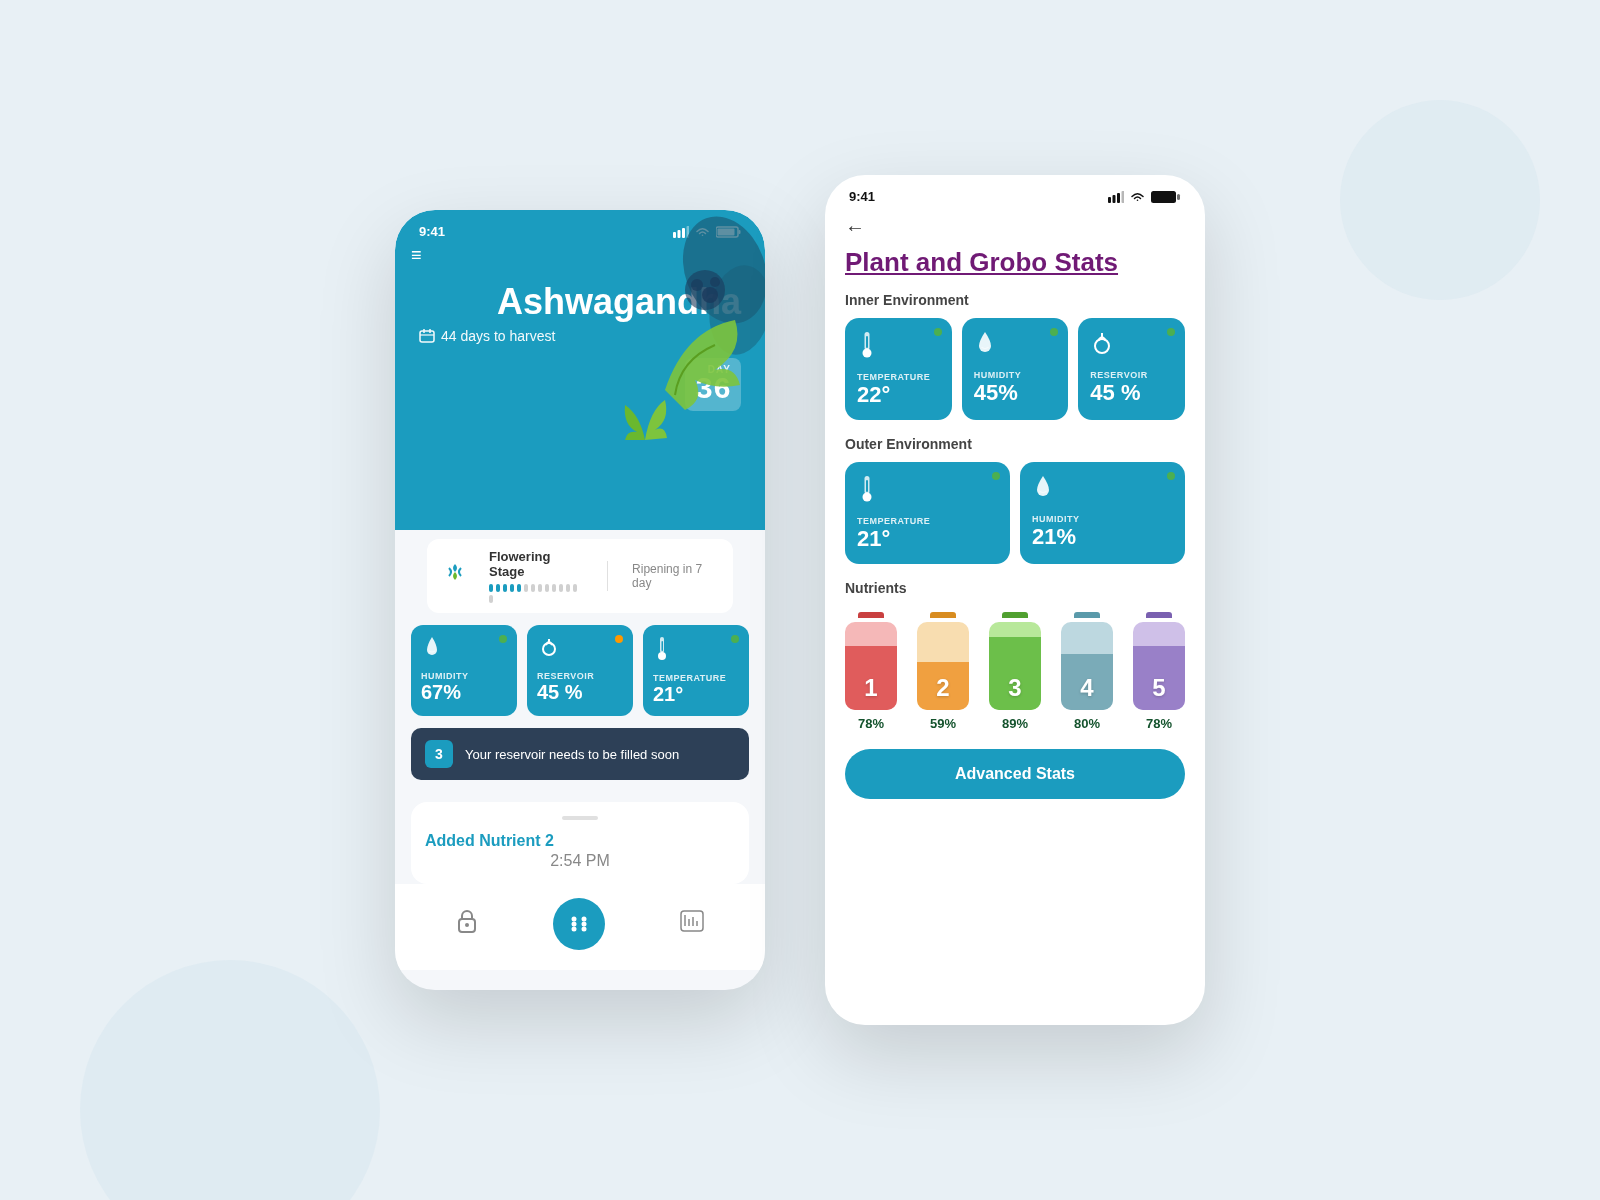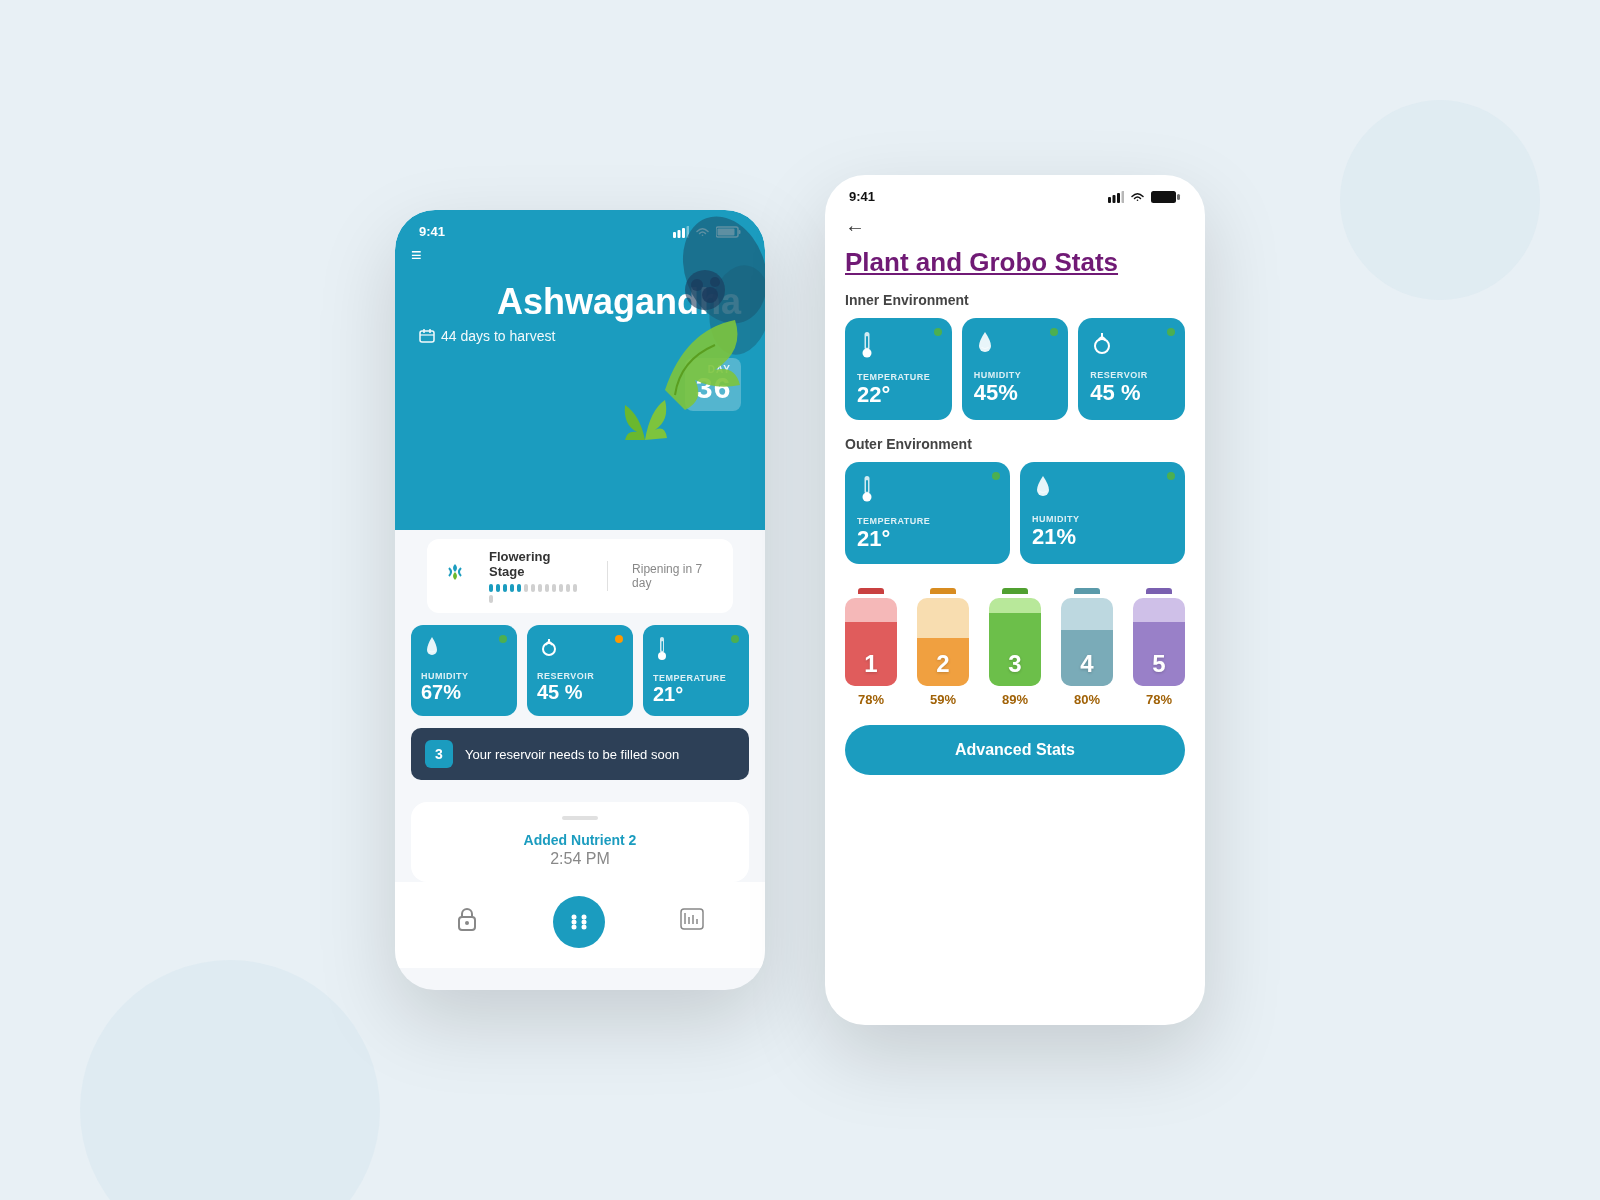--- a/index.html
+++ b/index.html
@@ -179,21 +179,21 @@
       border-radius: 16px;
       padding: 14px;
       flex: 1;
     }
     .bottom-card-handle {
       width: 36px; height: 4px;
       background: #e0e0e0;
       border-radius: 2px;
       margin: 0 auto 12px;
     }
-    .activity-text { text-align: center; font-size: 14px; color: #333; }
+    .activity-text { font-size: 16px; color: #333; }
     .activity-text span { color: #1b9cbf; font-weight: 600; }
     .activity-time { text-align: center; font-size: 16px; color: #888; margin-top: 2px; }
 
     
     .phone1-nav {
       display: flex;
       justify-content: space-around;
       align-items: center;
       padding: 14px 24px 20px;
       background: white;
@@ -271,21 +271,21 @@
       flex-direction: column;
       align-items: center;
       gap: 6px;
     }
     .battery-nub {
       width: 24px;
       height: 6px;
       border-radius: 3px 3px 0 0;
       margin: 0 auto -4px;
     }
-    .nutrient-pct { font-size: 13px; font-weight: 600; color: #a16207; }
+    .nutrient-pct { font-size: 13px; font-weight: 600; color: #14532d; }
 
     
     .advanced-btn {
       background: #1b9cbf;
       color: white;
       font-size: 16px;
       font-weight: 600;
       border: none;
       border-radius: 30px;
       width: calc(100% - 40px);
@@ -581,20 +581,21 @@
             <path d="M7.5 17 Q11 20 14.5 17" stroke="rgba(255,255,255,0.5)" stroke-width="1.2" fill="none"></path>
           </svg>
         </div>
         <div class="env-label">HUMIDITY</div>
         <div class="env-value">21%</div>
       </div>
     </div>
 
     
     <div class="nutrients-section">
+      <div class="section-label" style="padding: 0 0 8px;">Nutrients</div>
       <div class="nutrients-grid" id="nutrients-grid">
       <div class="nutrient-item">
     <div class="battery-nub" style="background:#c94040; width:26px; height:6px; border-radius:3px 3px 0 0; margin:0 auto -2px;"></div>
     <div style="width:52px; height:88px; background:#f5b8b8; border-radius:10px; overflow:hidden; position:relative;">
       <div style="position:absolute; bottom:0; left:0; width:100%; height:64px; background:#e05c5c; border-radius: 0 0 8px 8px;"></div>
       <div style="position:absolute; bottom:8px; left:50%; transform:translateX(-50%); font-size:24px; font-weight:800; color:white; text-shadow:0 1px 3px rgba(0,0,0,0.2);">1</div>
     </div>
     <div class="nutrient-pct">78%</div>
   </div>
           <div class="nutrient-item">

